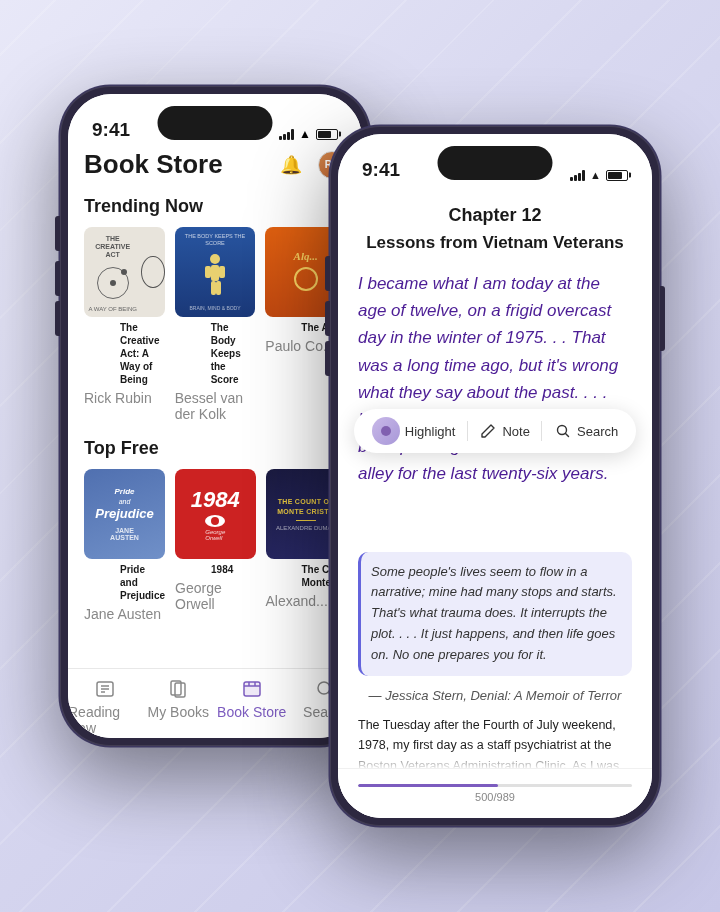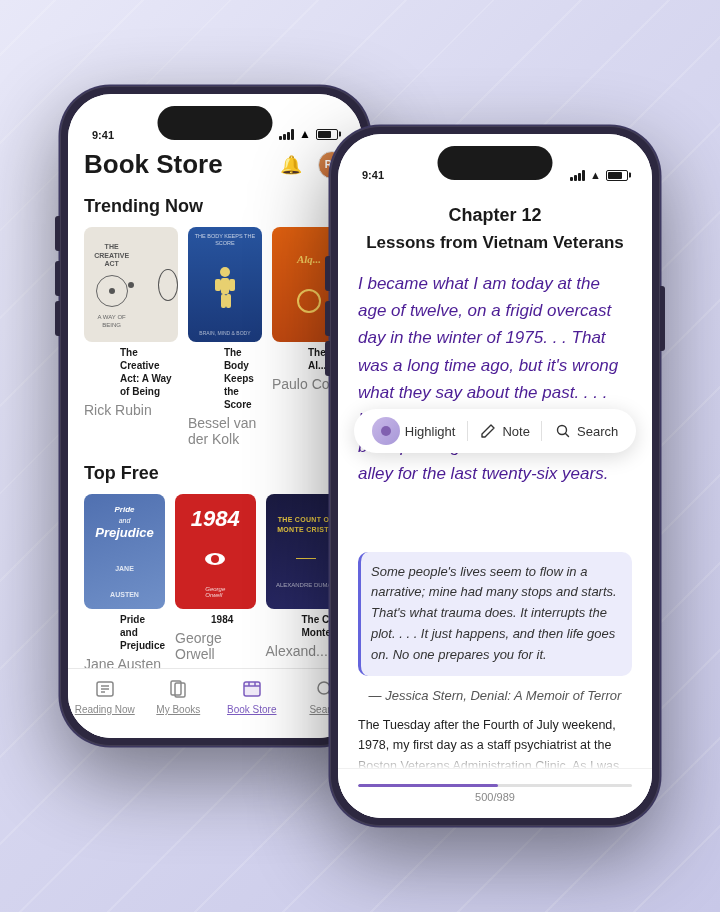--- a/index.html
+++ b/index.html
@@ -100,21 +100,21 @@
       display: flex;
       align-items: flex-end;
       justify-content: space-between;
       padding: 0 24px 8px;
       z-index: 5;
       font-size: 15px;
       font-weight: 600;
     }
 
     .status-time {
-      font-size: 11px;
+      font-size: 19px;
       font-weight: 700;
       color: #1a1a1a;
     }
 
     .status-icons {
       display: flex;
       align-items: center;
       gap: 5px;
     }
 
@@ -196,24 +196,23 @@
 
     .book-item {
       flex: 1;
       display: flex;
       flex-direction: column;
       gap: 4px;
     }
 
     .book-cover {
       width: 100%;
-      height: 115px;
+      height: 90px;
       border-radius: 8px;
       overflow: hidden;
-      gap: 19px;
     }
 
     .book-title {
       font-size: 10px;
       font-weight: 600;
       color: #1a1a1a;
       line-height: 1.3;
       margin-left: 36px;
     }
 
@@ -318,24 +317,23 @@
 
     .tab-icon {
       width: 24px;
       height: 24px;
       display: flex;
       align-items: center;
       justify-content: center;
     }
 
     .tab-label {
-      font-size: 10px;
+      font-size: 14px;
       color: #888;
       font-weight: 500;
-      text-decoration: underline;
     }
 
     .tab-label.active {
       color: #7c5cbf;
     }
 
     
     .phone-front {
       right: 0;
       top: 80px;

